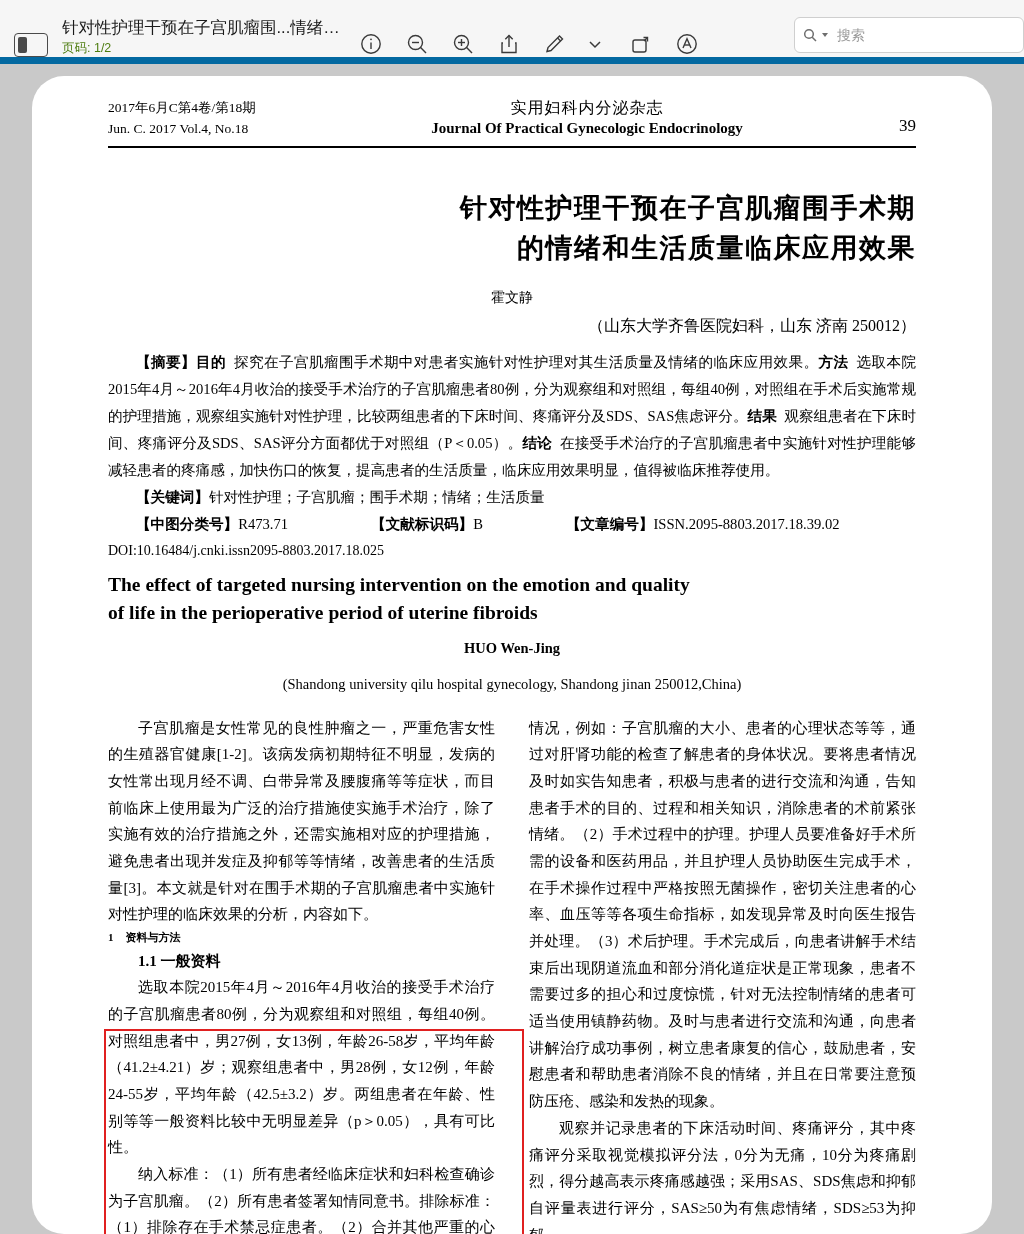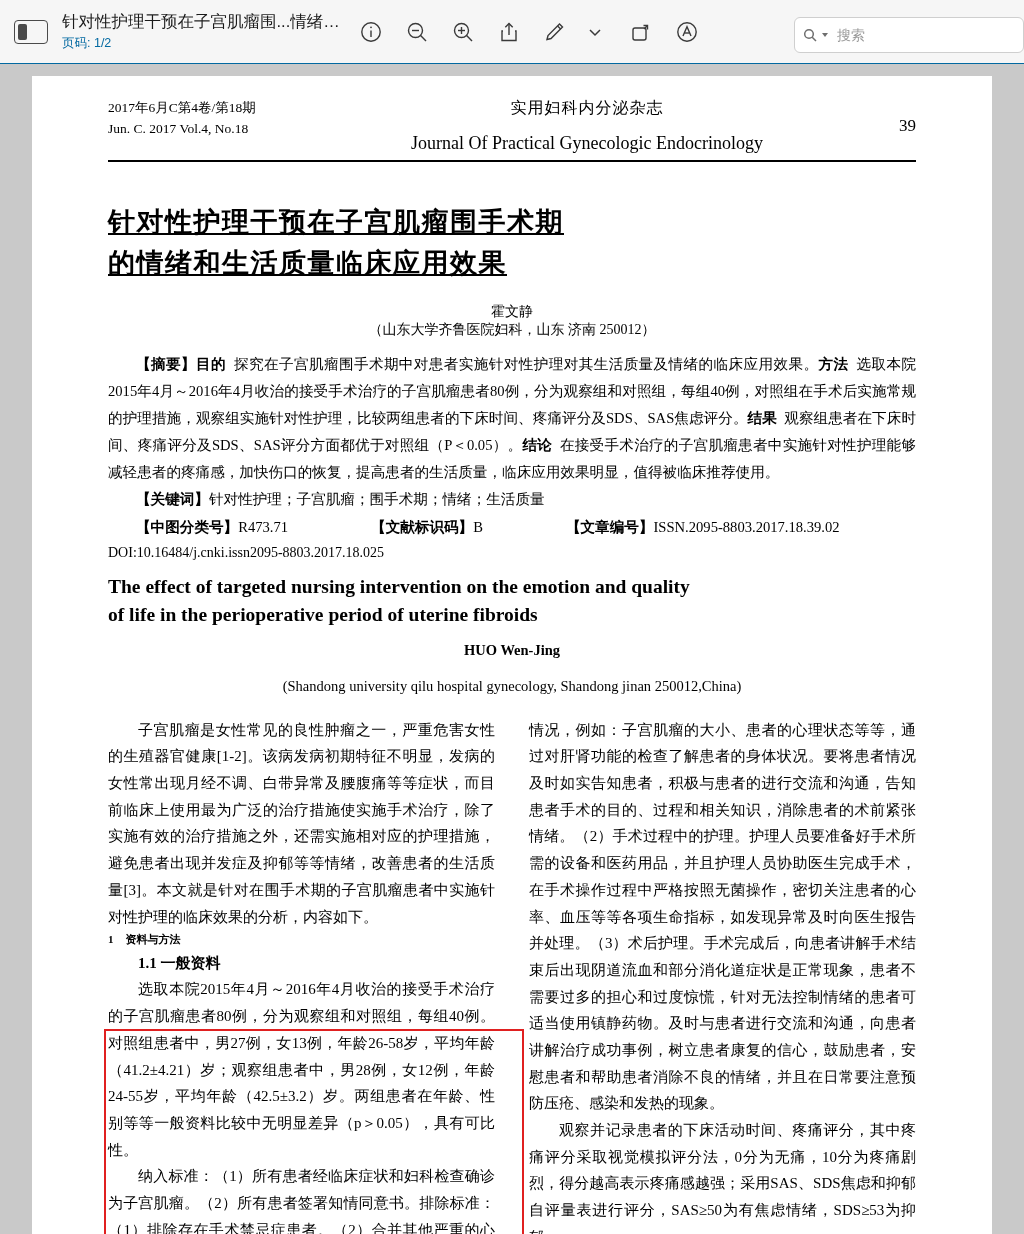--- a/index.html
+++ b/index.html
@@ -9,23 +9,23 @@
     height: 1234px;
     background: #c9c9c9;
     font-family: "Liberation Sans", sans-serif;
     overflow: hidden;
   }
 
   
   .toolbar {
     height: 64px;
     background: #f6f6f6;
-    border-bottom: 1px solid #0369a1;
-    display: flex;
-    align-items: center;
+    border-bottom: 7px solid #0369a1;
+    display: flex;
+    align-items: flex-end;
     padding: 0 14px;
     position: relative;
   }
   .sidebar-toggle {
     width: 34px; height: 24px;
     border: 1.6px solid #4a4a4a;
     border-radius: 4px;
     position: relative;
     flex: 0 0 auto;
     margin-right: 14px;
@@ -49,21 +49,21 @@
   .doc-title {
     font-size: 16.5px;
     color: #1a1a1a;
     white-space: nowrap;
     overflow: hidden;
     text-overflow: ellipsis;
     line-height: 1.3;
   }
   .doc-page {
     font-size: 12.5px;
-    color: #0369a1;
+    color: #4d7c0f;
     margin-top: 2px;
   }
   .tool-icons {
     display: flex;
     align-items: center;
     gap: 20px;
     margin-left: 8px;
   }
   .ticon {
     width: 26px; height: 26px;
@@ -118,53 +118,54 @@
     justify-content: center;
     overflow: hidden;
   }
   .page {
     width: 960px;
     background: #ffffff;
     padding: 22px 76px 0 76px;
     font-family: "Liberation Serif", serif;
     color: #000;
     position: relative;
+    border-radius: 32px;
   }
 
   
   .journal-head {
     display: flex;
     align-items: flex-start;
     border-bottom: 2.2px solid #000;
     padding-bottom: 6px;
   }
   .jh-left { width: 210px; font-family: "Liberation Serif", serif; }
   .jh-left div { font-size: 13.5px; line-height: 1.55; }
   .jh-mid { flex: 1; text-align: center; }
   .jh-mid .cn { font-size: 16px; letter-spacing: 1px; }
-  .jh-mid .en { font-size: 18px; font-weight: normal; margin-top: 14px; }
+  .jh-mid .en { font-size: 15px; font-weight: bold; margin-top: 1px; }
   .jh-right { width: 60px; text-align: right; font-size: 17px; padding-top: 18px; }
 
   .art-title {
-    text-align: left;
+    text-align: right;
     font-size: 27px;
     font-weight: bold;
     line-height: 1.5;
     margin-top: 40px;
     letter-spacing: 1.5px;
-    text-decoration: underline;
   }
   .author-cn {
     text-align: center;
     font-size: 14px;
     margin-top: 20px;
   }
   .affil-cn {
-    text-align: center;
-    font-size: 14px;
+    text-align: right;
+    font-size: 16px;
+    margin-top: 9px;
   }
   .abstract {
     font-size: 14.6px;
     line-height: 1.85;
     margin-top: 12px;
     text-align: justify;
     text-indent: 0;
   }
   .abstract p { margin: 0; }
   .abs-body { text-indent: 28px; }

